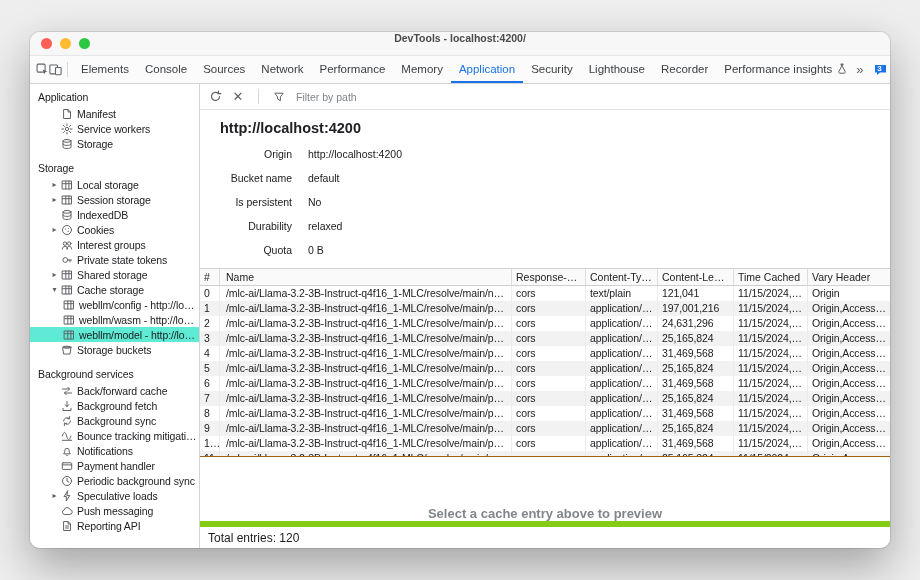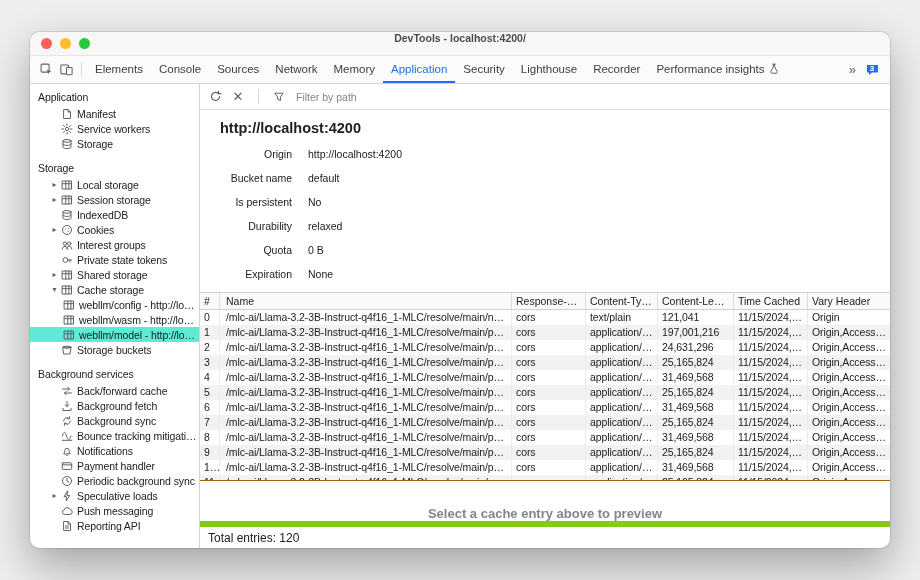--- a/index.html
+++ b/index.html
@@ -127,20 +127,23 @@
         <div class="tab">
           <span>Console</span>
         </div>
         <div class="tab">
           <span>Sources</span>
         </div>
         <div class="tab">
           <span>Network</span>
         </div>
         <div class="tab">
+          <span>Performance</span>
+        </div>
+        <div class="tab">
           <span>Memory</span>
         </div>
         <div class="tab active">
           <span>Application</span>
         </div>
         <div class="tab">
           <span>Security</span>
         </div>
         <div class="tab">
           <span>Lighthouse</span>
@@ -467,24 +470,20 @@
             <span class="meta-value">No</span>
           </div>
           <div class="meta-row">
             <span class="meta-label">Durability</span>
             <span class="meta-value">relaxed</span>
           </div>
           <div class="meta-row">
             <span class="meta-label">Quota</span>
             <span class="meta-value">0 B</span>
           </div>
-          <div class="meta-row">
-            <span class="meta-label">Expiration</span>
-            <span class="meta-value">None</span>
-          </div>
         </div>
 
       <div class="grid">
         <div class="grid-head" id="thead">
             <div class="cell c0">#</div>
             <div class="cell c1">Name</div>
             <div class="cell c2">Response-Type</div>
             <div class="cell c3">Content-Type</div>
             <div class="cell c4">Content-Length</div>
             <div class="cell c5">Time Cached</div>

